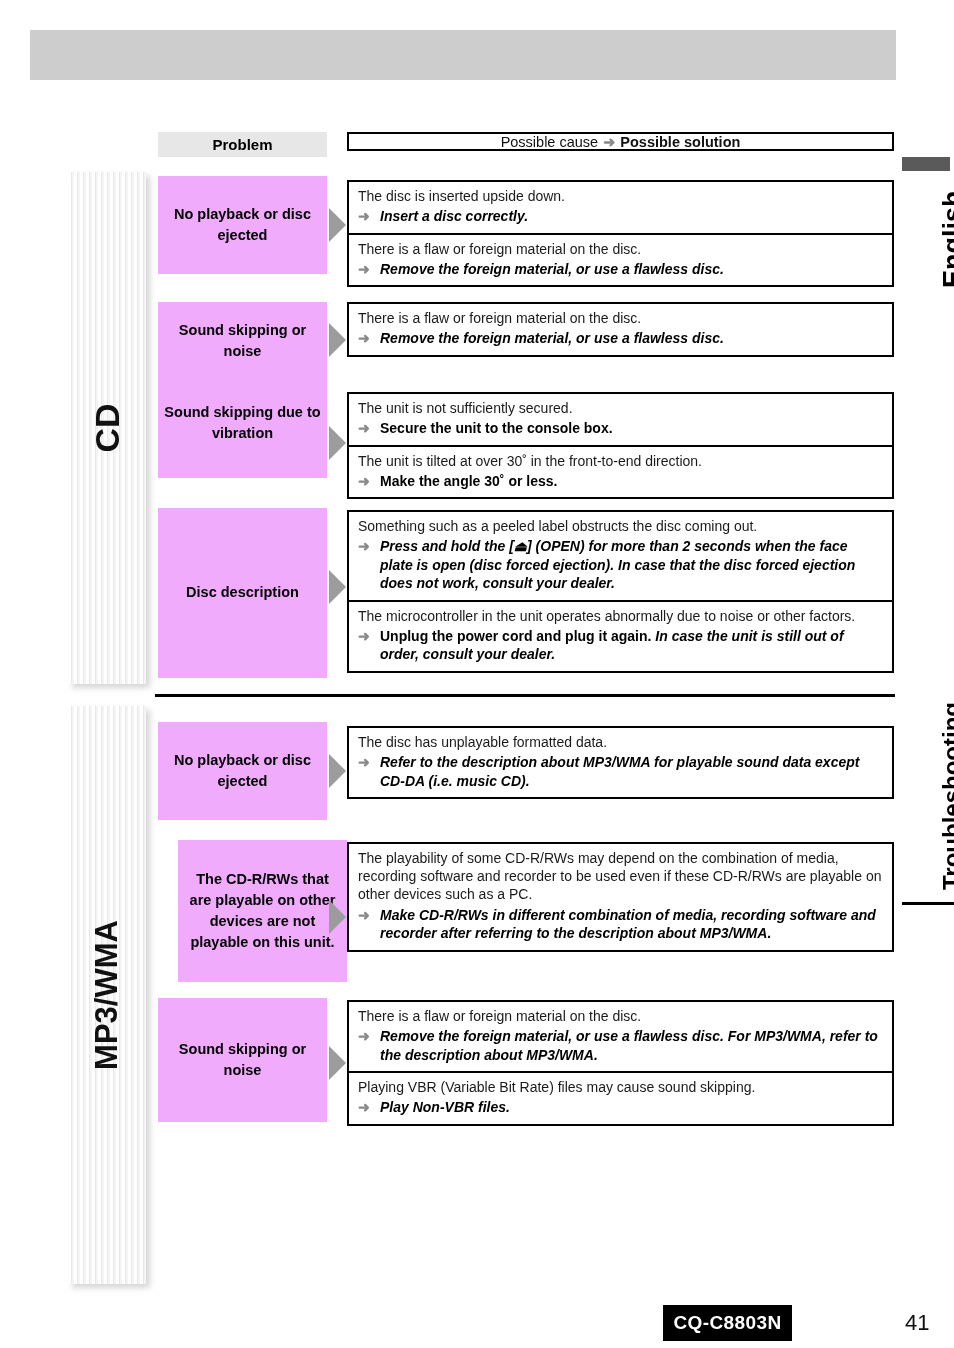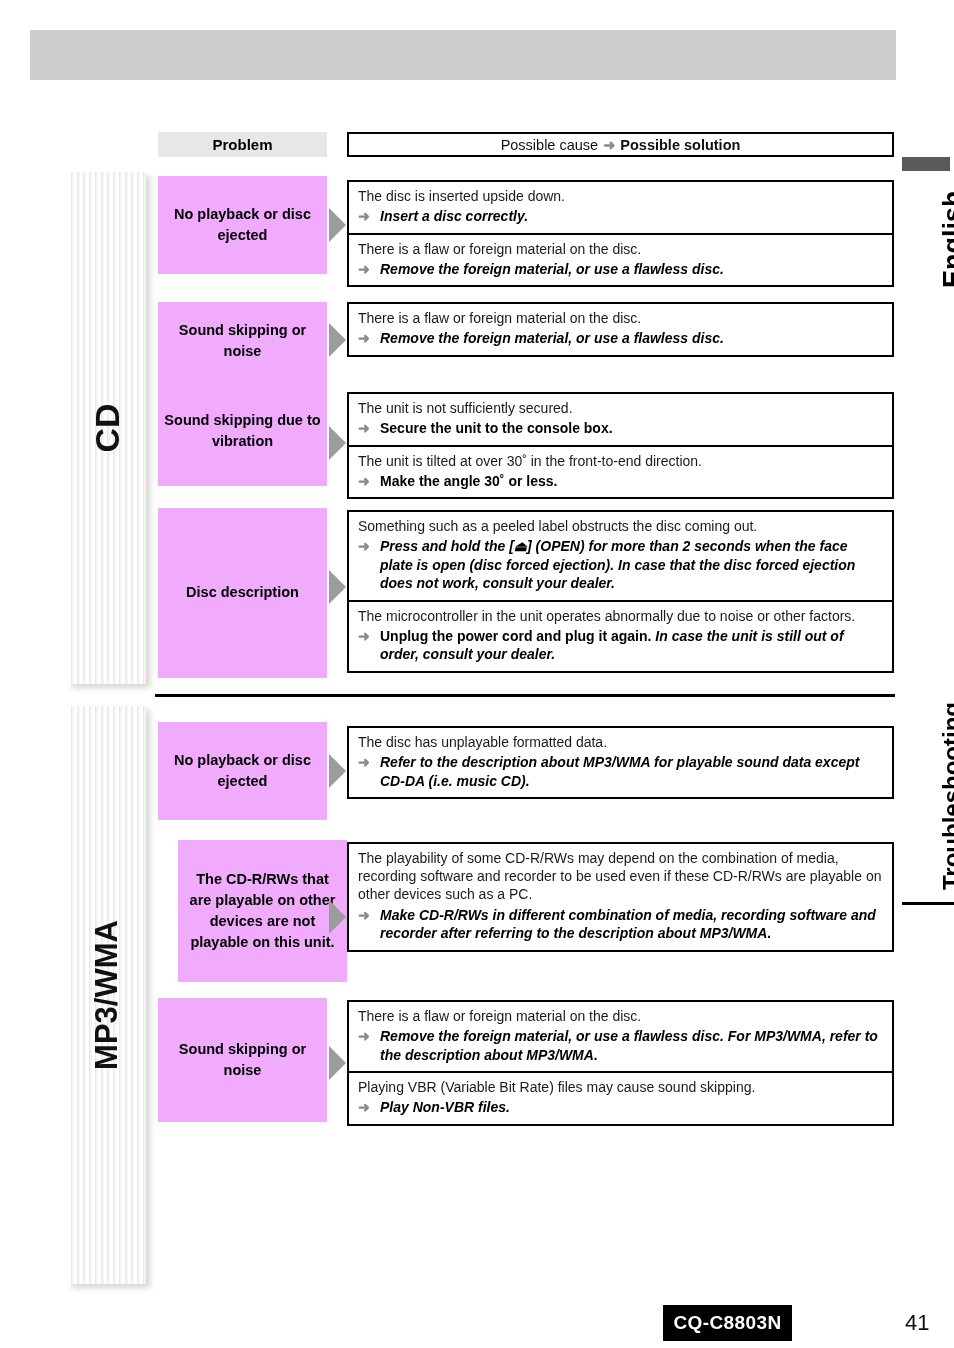--- a/index.html
+++ b/index.html
@@ -107,21 +107,21 @@
     font-weight: bold;
     font-size: 15px;
     color: #000;
     text-align: right;
   }
   #hdr-cause {
     position: absolute;
     left: 347px;
     top: 132px;
     width: 547px;
-    height: 25px;
+    height: 19px;
     border: 2px solid #000;
     box-sizing: border-box;
     display: flex;
     align-items: center;
     justify-content: center;
     font-size: 14.5px;
     color: #111;
   }
   #hdr-cause .sol { font-weight: bold; }
   .arrow-gray {
@@ -273,21 +273,21 @@
       </div>
     </div>
     <div class="prob-cell" style="top: 302px; height: 78px;">Sound skipping or noise</div>
     <div class="tri" style="top: 323px;"></div>
     <div class="sol-group" style="top: 302px;">
       <div class="sol-item">
         <p class="cause">There is a flaw or foreign material on the disc.</p>
         <p class="solution"><span class="ar">➜</span><span class="ital">Remove the foreign material, or use a flawless disc.</span></p>
       </div>
     </div>
-    <div class="prob-cell" style="top: 376px; height: 110px;">Sound skipping due to vibration</div>
+    <div class="prob-cell" style="top: 368px; height: 110px;">Sound skipping due to vibration</div>
     <div class="tri" style="top: 426px;"></div>
     <div class="sol-group" style="top: 392px;">
       <div class="sol-item">
         <p class="cause">The unit is not sufficiently secured.</p>
         <p class="solution upright"><span class="ar">➜</span><span style="font-style: normal;">Secure the unit to the console box.</span></p>
       </div>
       <div class="sol-item">
         <p class="cause">The unit is tilted at over 30˚ in the front-to-end direction.</p>
         <p class="solution upright"><span class="ar">➜</span><span style="font-style: normal;">Make the angle 30˚ or less.</span></p>
       </div>

